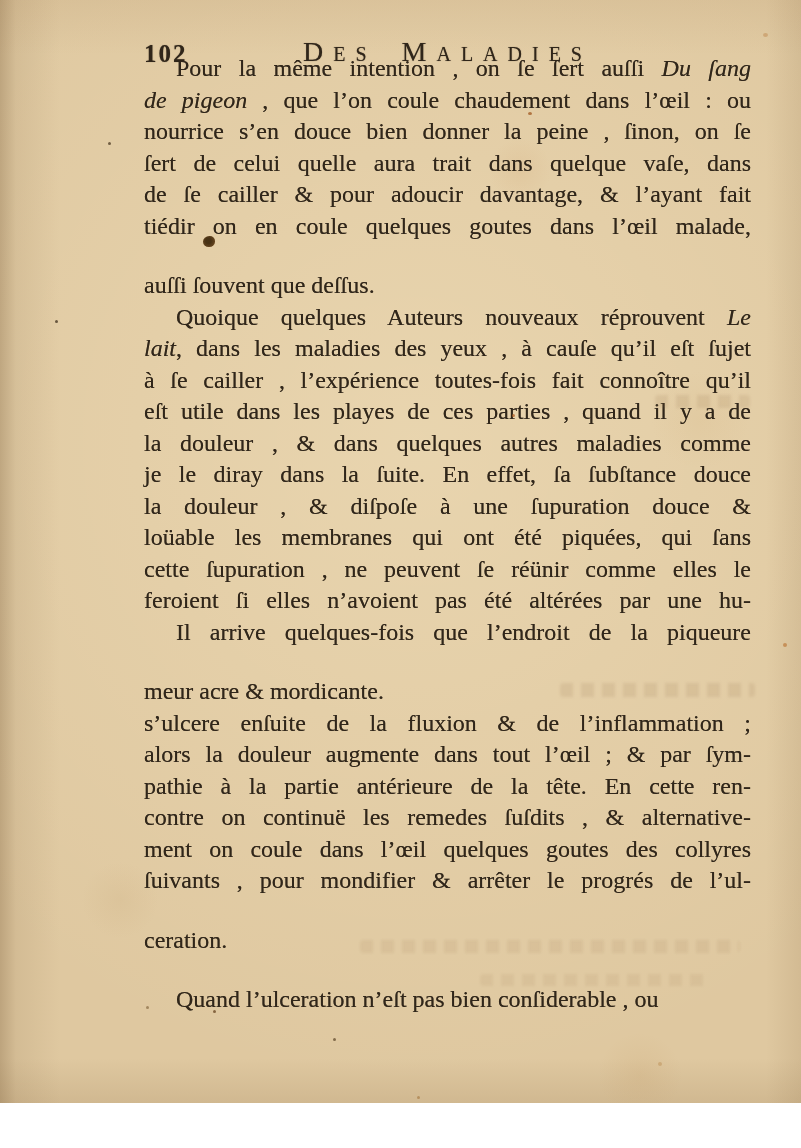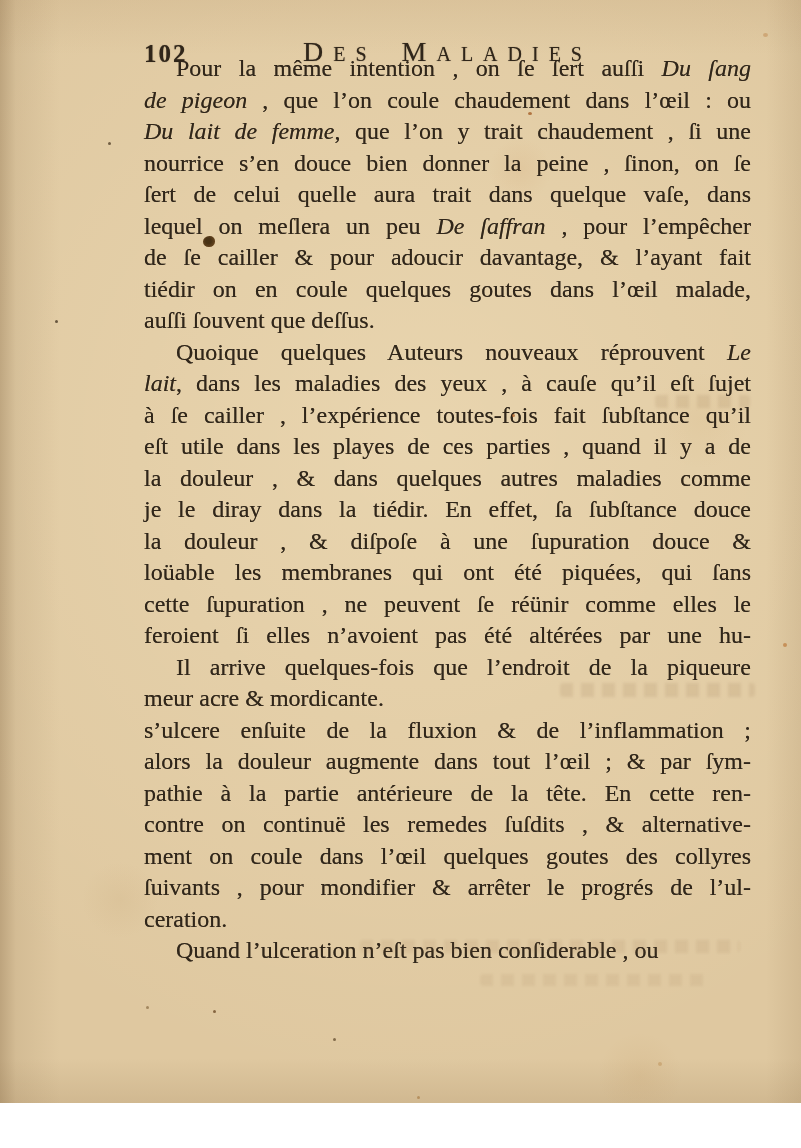--- a/index.html
+++ b/index.html
@@ -59,21 +59,21 @@
     line-height: 31.5px;
     text-shadow: 0 0 0.6px rgba(48,38,26,0.65);
   }
   .line {
     text-align: justify;
     text-align-last: justify;
     height: 31.5px;
     overflow: visible;
   }
   .line.first { text-indent: 32px; }
-  .line.last  { text-align-last: left; }
+  .line.last  { text-align-last: left; margin-top: 28px; }
   .line i { font-style: italic; }
   
   .speck { position: absolute; border-radius: 50%; }
   .ink-blot {
     position: absolute;
     left: 203px; top: 236px;
     width: 12px; height: 11px;
     background: radial-gradient(circle at 45% 45%, #3a2408 30%, #5c3a14 75%, rgba(92,58,20,0.3));
     border-radius: 55% 45% 50% 50%;
     opacity: 0.92;
@@ -93,33 +93,31 @@
 <div class="page">
 
   <div class="header">
     <span class="pagenum">102</span>
     <span class="running-title">Des Maladies</span>
   </div>
 
   <div class="body-text" id="body-text">
       <div class="line first"><span>Pour la même intention , on ſe ſert auſſi </span><i>Du ſang</i></div>
       <div class="line"><i>de pigeon</i><span> , que l’on coule chaudement dans l’œil : ou</span></div>
-      <div class="line"><i>Du lait de femme</i><span>, que l’on y trait chaudement , ſi une</span></div>
       <div class="line"><span>nourrice s’en douce bien donner la peine , ſinon, on ſe</span></div>
       <div class="line"><span>ſert de celui quelle aura trait dans quelque vaſe, dans</span></div>
-      <div class="line"><span>lequel on meſlera un peu </span><i>De ſaffran</i><span> , pour l’empêcher</span></div>
       <div class="line"><span>de ſe cailler &amp; pour adoucir davantage, &amp; l’ayant fait</span></div>
       <div class="line"><span>tiédir on en coule quelques goutes dans l’œil malade,</span></div>
       <div class="line last"><span>auſſi ſouvent que deſſus.</span></div>
       <div class="line first"><span>Quoique quelques Auteurs nouveaux réprouvent </span><i>Le</i></div>
       <div class="line"><i>lait</i><span>, dans les maladies des yeux , à cauſe qu’il eſt ſujet</span></div>
-      <div class="line"><span>à ſe cailler , l’expérience toutes-fois fait ſubſtance qu’il</span></div>
+      <div class="line"><span>à ſe cailler , l’expérience toutes-fois fait connoître qu’il</span></div>
       <div class="line"><span>eſt utile dans les playes de ces parties , quand il y a de</span></div>
       <div class="line"><span>la douleur , &amp; dans quelques autres maladies comme</span></div>
-      <div class="line"><span>je le diray dans la tiédir. En effet, ſa ſubſtance douce</span></div>
+      <div class="line"><span>je le diray dans la ſuite. En effet, ſa ſubſtance douce</span></div>
       <div class="line"><span>la douleur , &amp; diſpoſe à une ſupuration douce &amp;</span></div>
       <div class="line"><span>loüable les membranes qui ont été piquées, qui ſans</span></div>
       <div class="line"><span>cette ſupuration , ne peuvent ſe réünir comme elles le</span></div>
       <div class="line"><span>feroient ſi elles n’avoient pas été altérées par une hu-</span></div>
       <div class="line first"><span>Il arrive quelques-fois que l’endroit de la piqueure</span></div>
       <div class="line last"><span>meur acre &amp; mordicante.</span></div>
       <div class="line"><span>s’ulcere enſuite de la fluxion &amp; de l’inflammation ;</span></div>
       <div class="line"><span>alors la douleur augmente dans tout l’œil ; &amp; par ſym-</span></div>
       <div class="line"><span>pathie à la partie antérieure de la tête. En cette ren-</span></div>
       <div class="line"><span>contre on continuë les remedes ſuſdits , &amp; alternative-</span></div>

